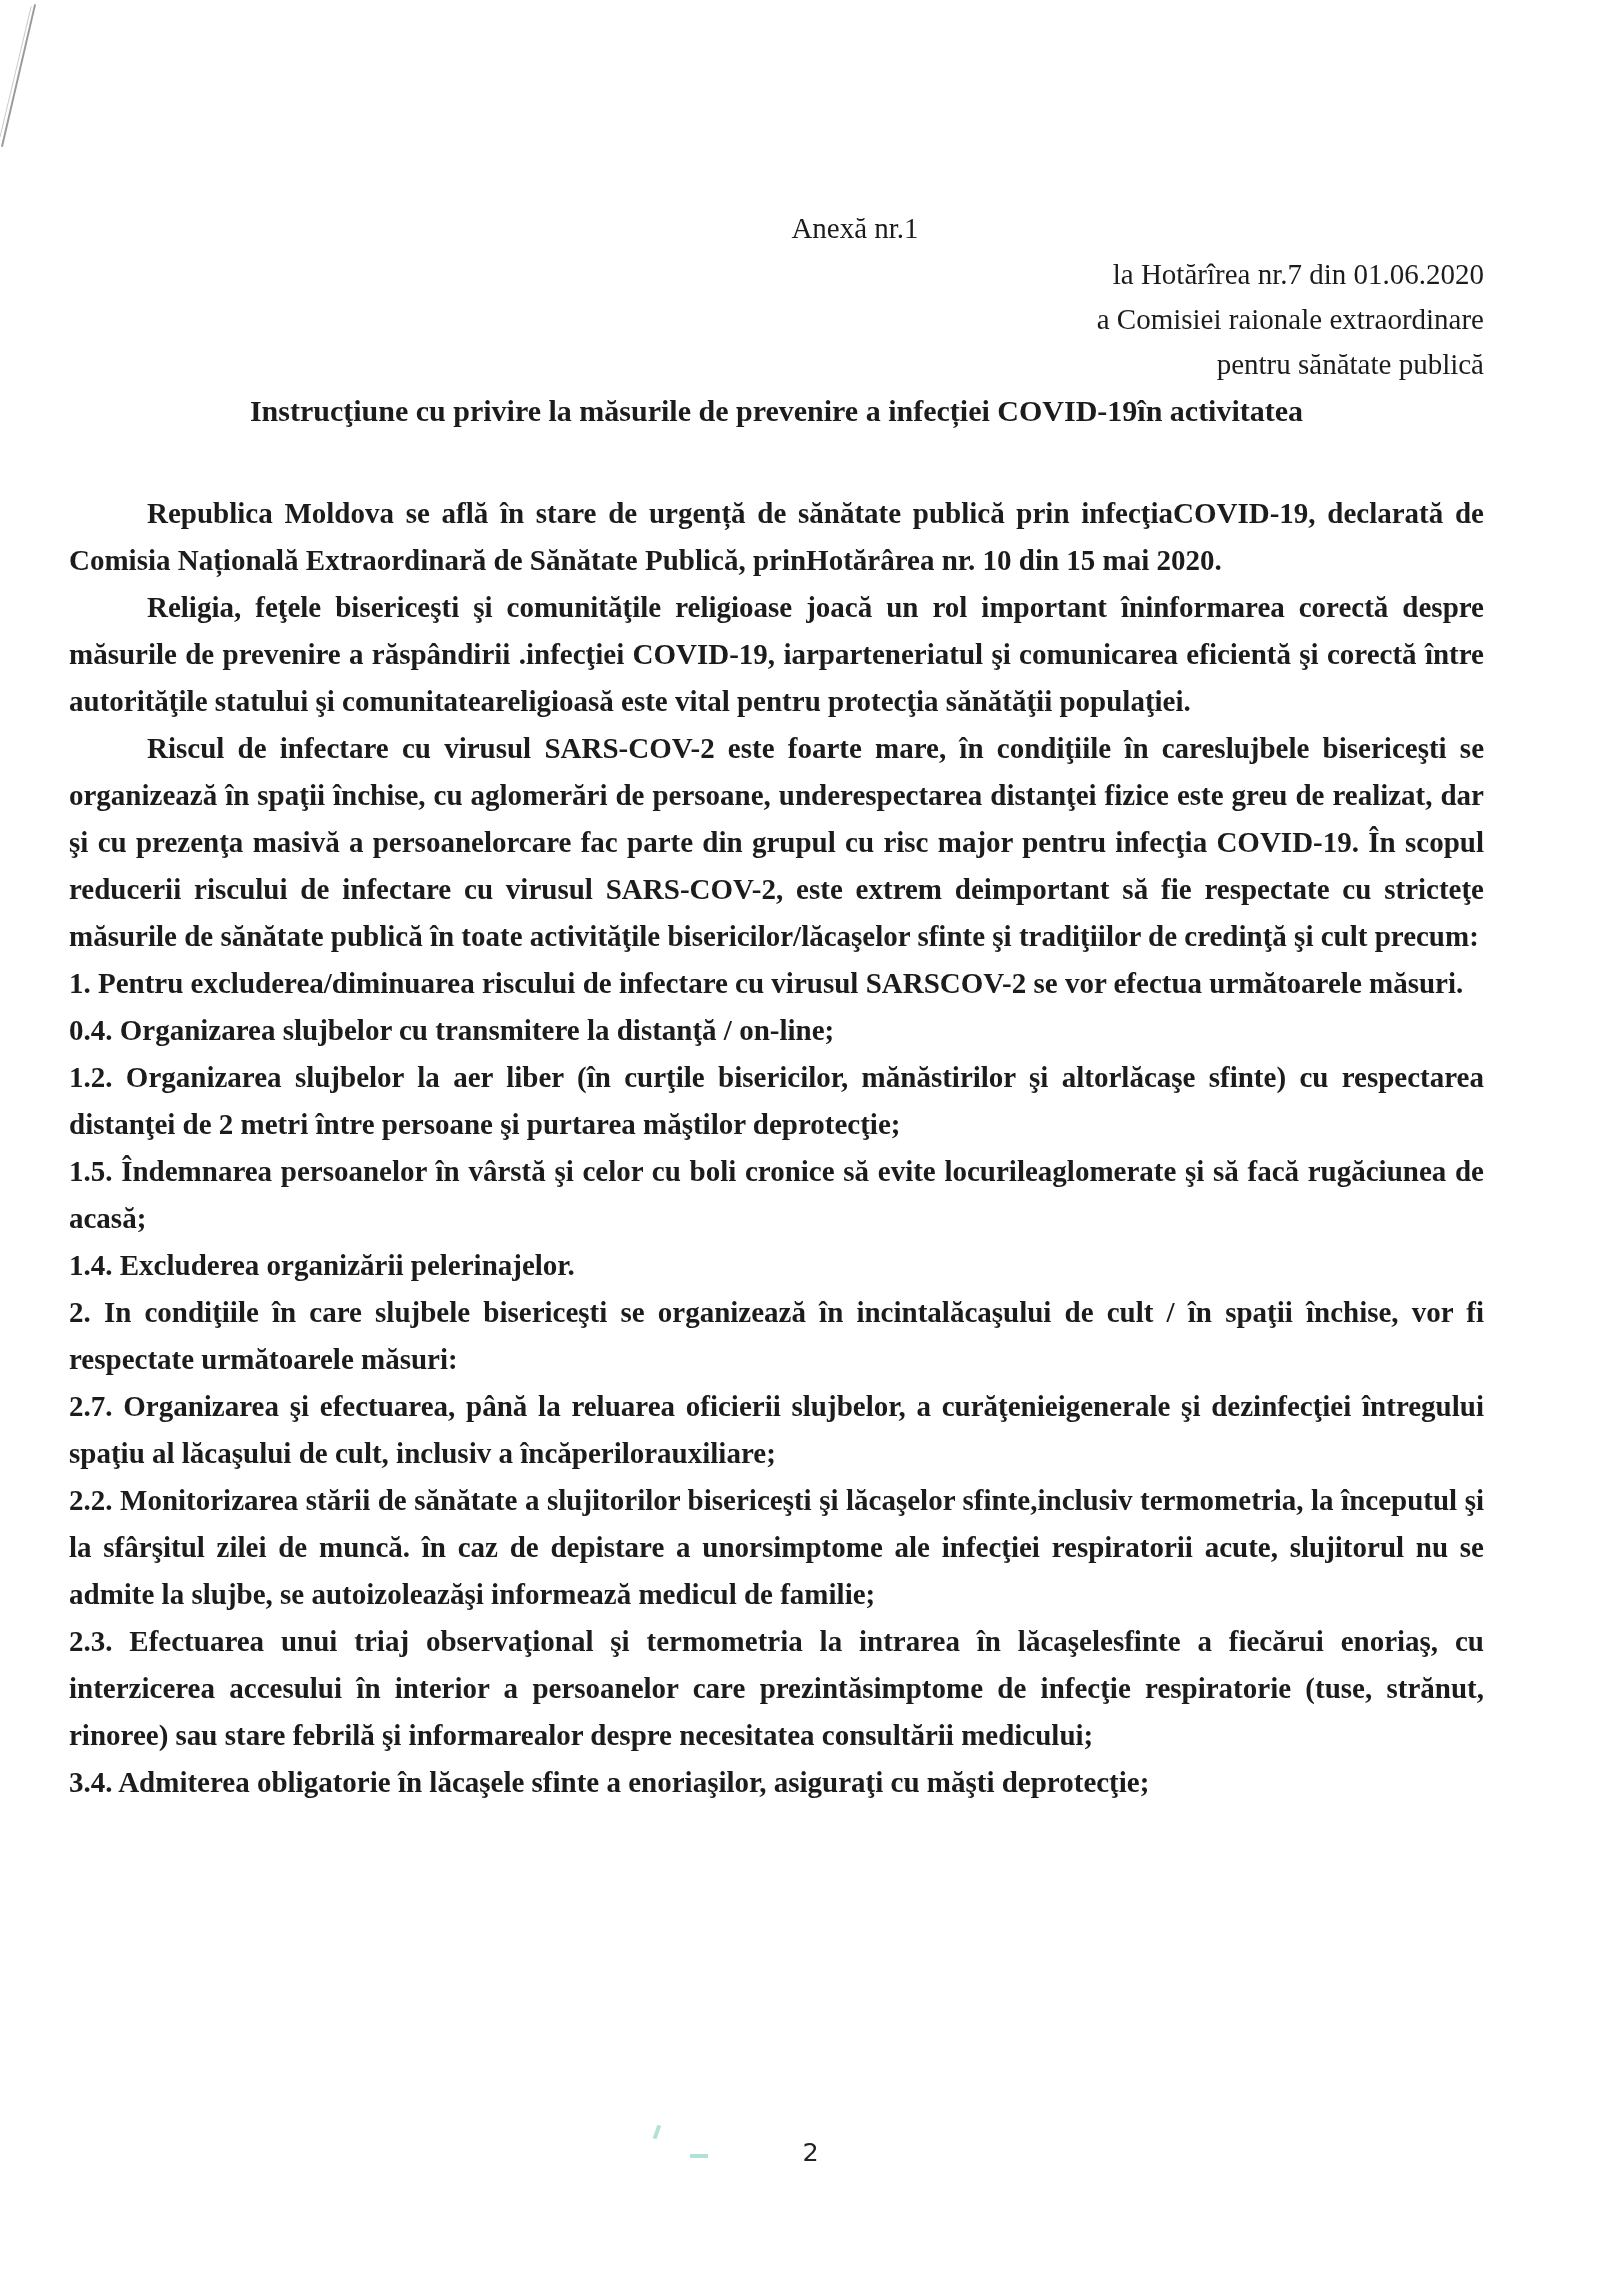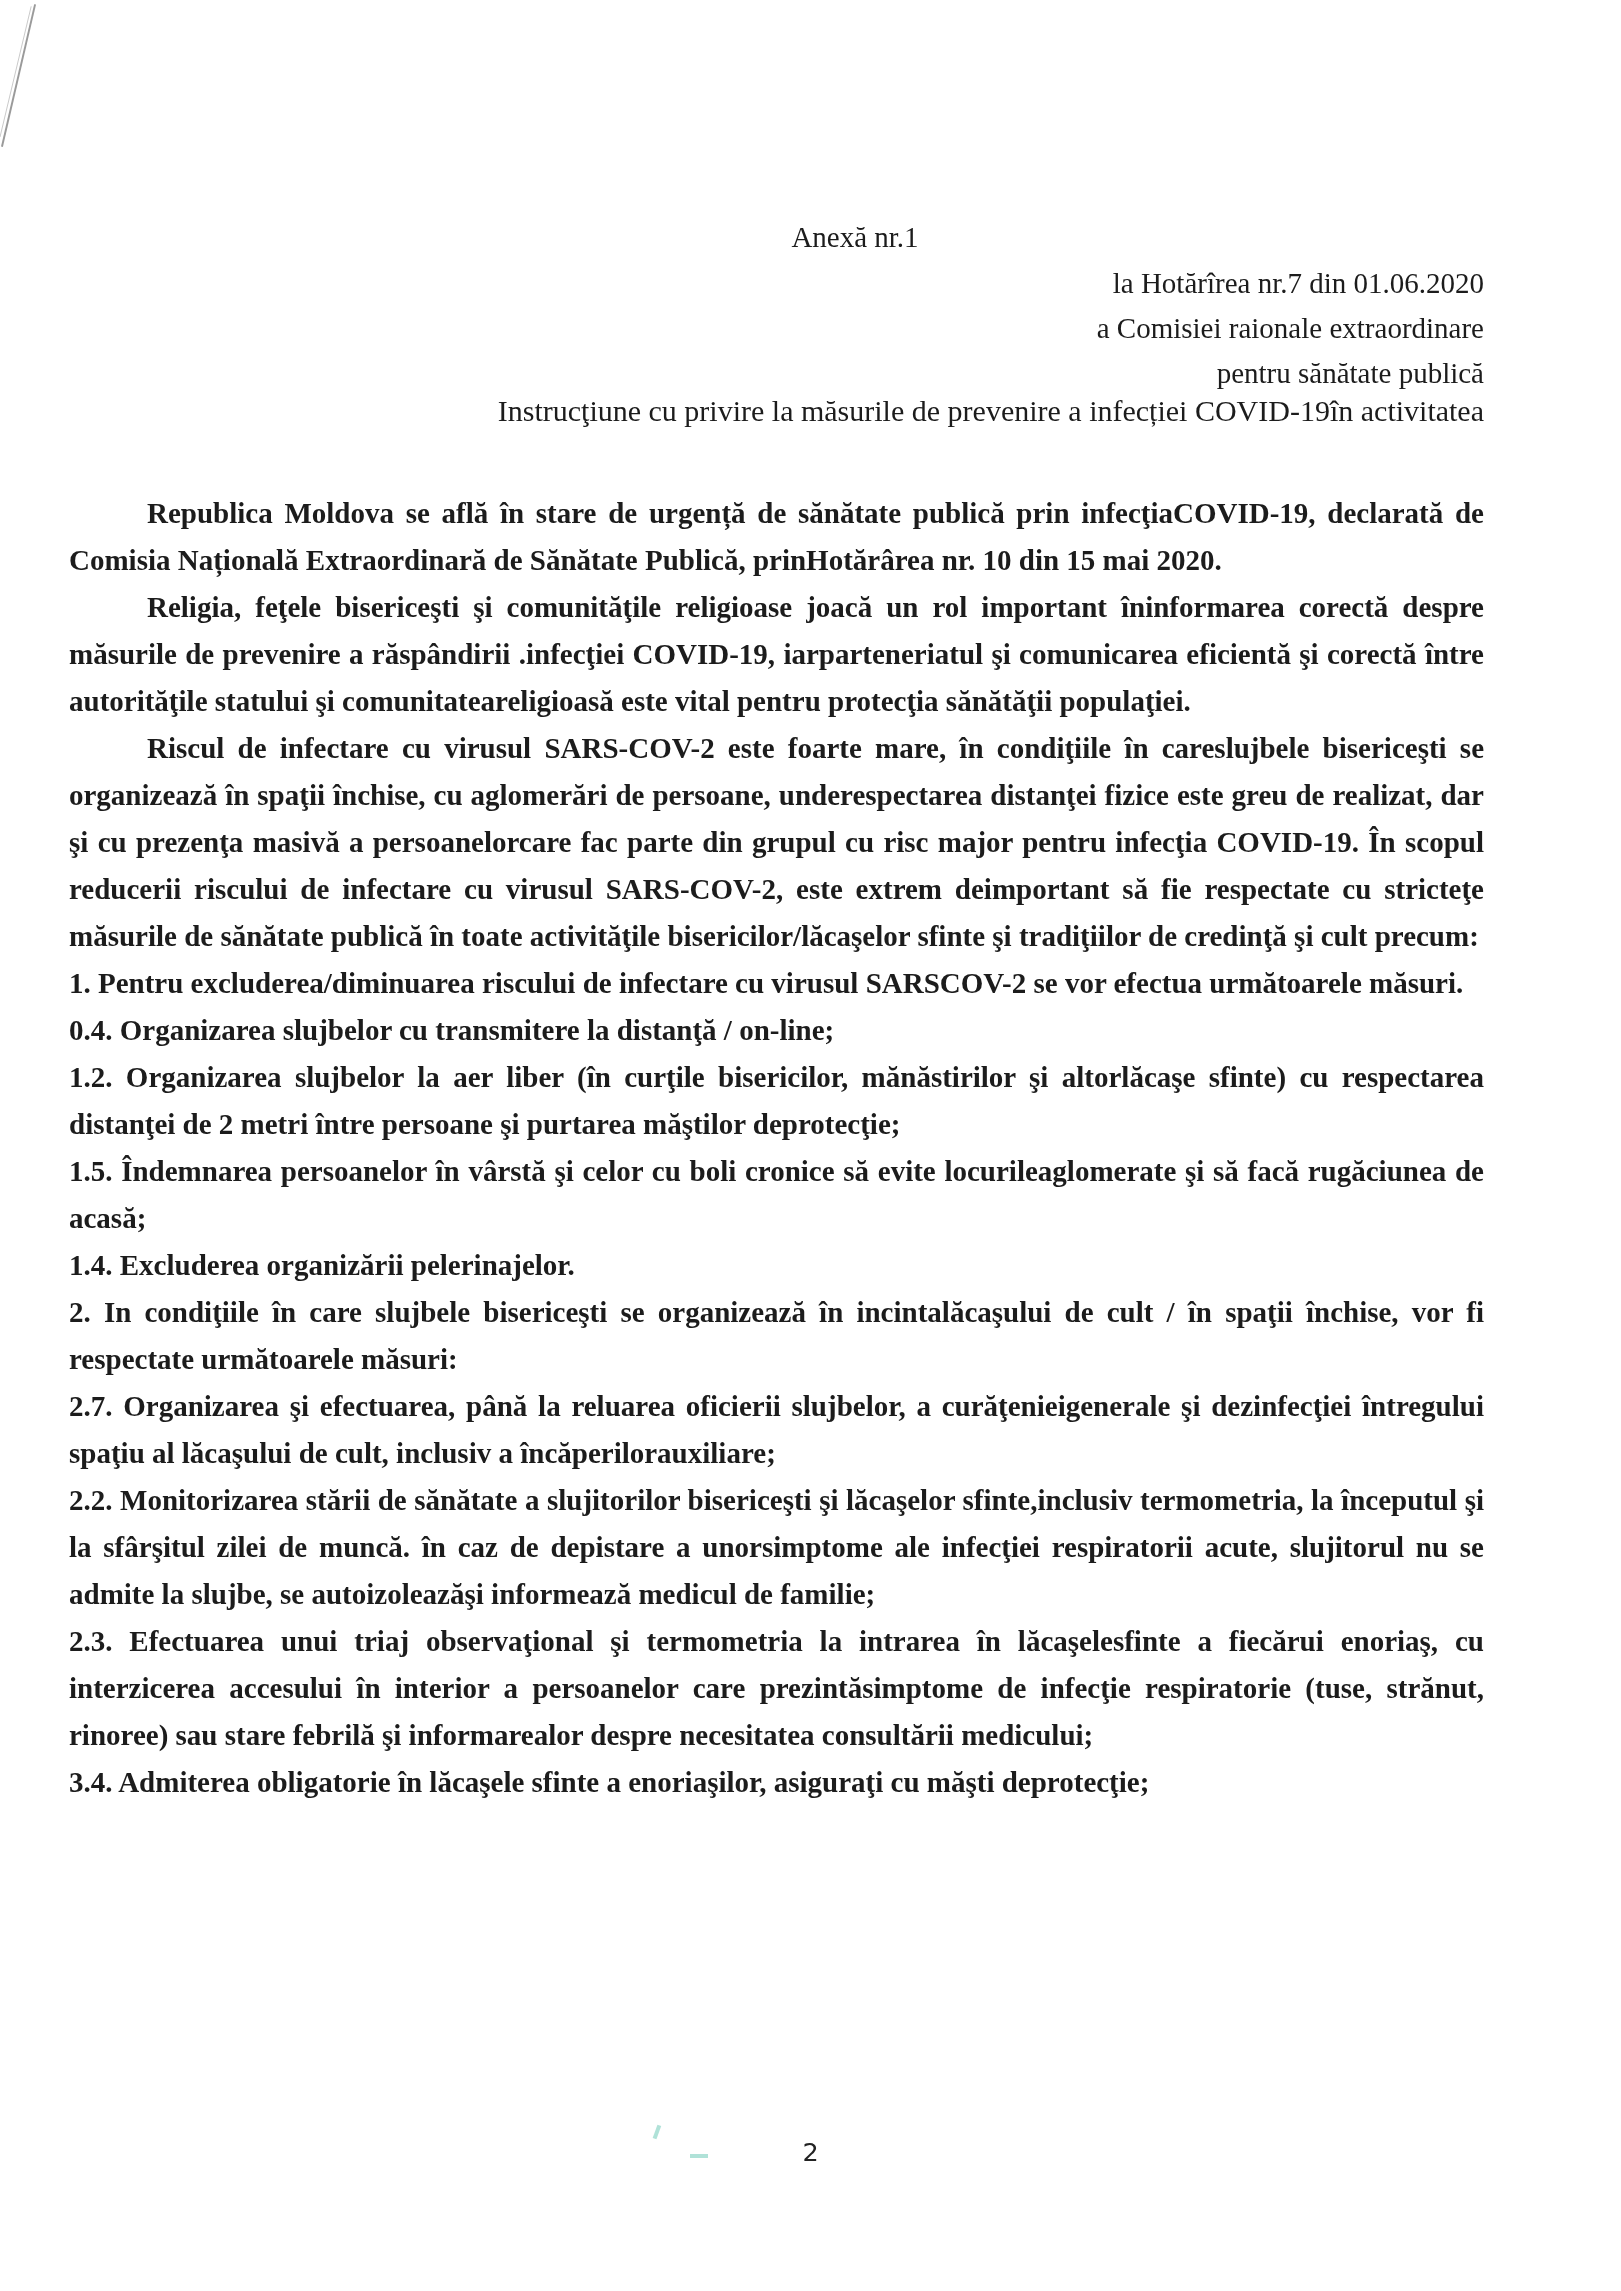--- a/index.html
+++ b/index.html
@@ -8,26 +8,26 @@
     font-family: "Liberation Serif", "DejaVu Serif", serif;
     color: #1c1c1c;
   }
   .scan-mark {
     position: absolute; left: 0; top: 0; width: 39px; height: 157px;
   }
   .page {
     position: absolute; left: 69px; top: 0; width: 1415px;
     font-size: 29px; line-height: 47px;
   }
-  .header-block { position: absolute; top: 214px; left: 0; width: 1415px; }
+  .header-block { position: absolute; top: 205px; left: 0; width: 1415px; }
   .annex { text-align: center; margin-left: 157px; }
   .hdr-line { text-align: right; line-height: 45px; }
   .title {
     position: absolute; top: 386px; left: 0; width: 1415px;
-    font-weight: normal; text-align: right; font-size: 30px; line-height: 49px;
+    font-weight: bold; text-align: center; font-size: 30px; line-height: 49px;
   }
   .body-text { position: absolute; top: 490px; left: 0; width: 1415px; }
   p { margin: 0; text-align: justify; font-weight: bold; }
   .indent { text-indent: 78px; }
   .heading { font-weight: bold; }
   .item { padding-left: 0; text-indent: 0; }
   .page-number {
     position: absolute; top: 2137px; left: 0; width: 1621px; text-align: center;
     font-family: "DejaVu Sans", sans-serif; font-size: 25.5px; color: #222;
   }

